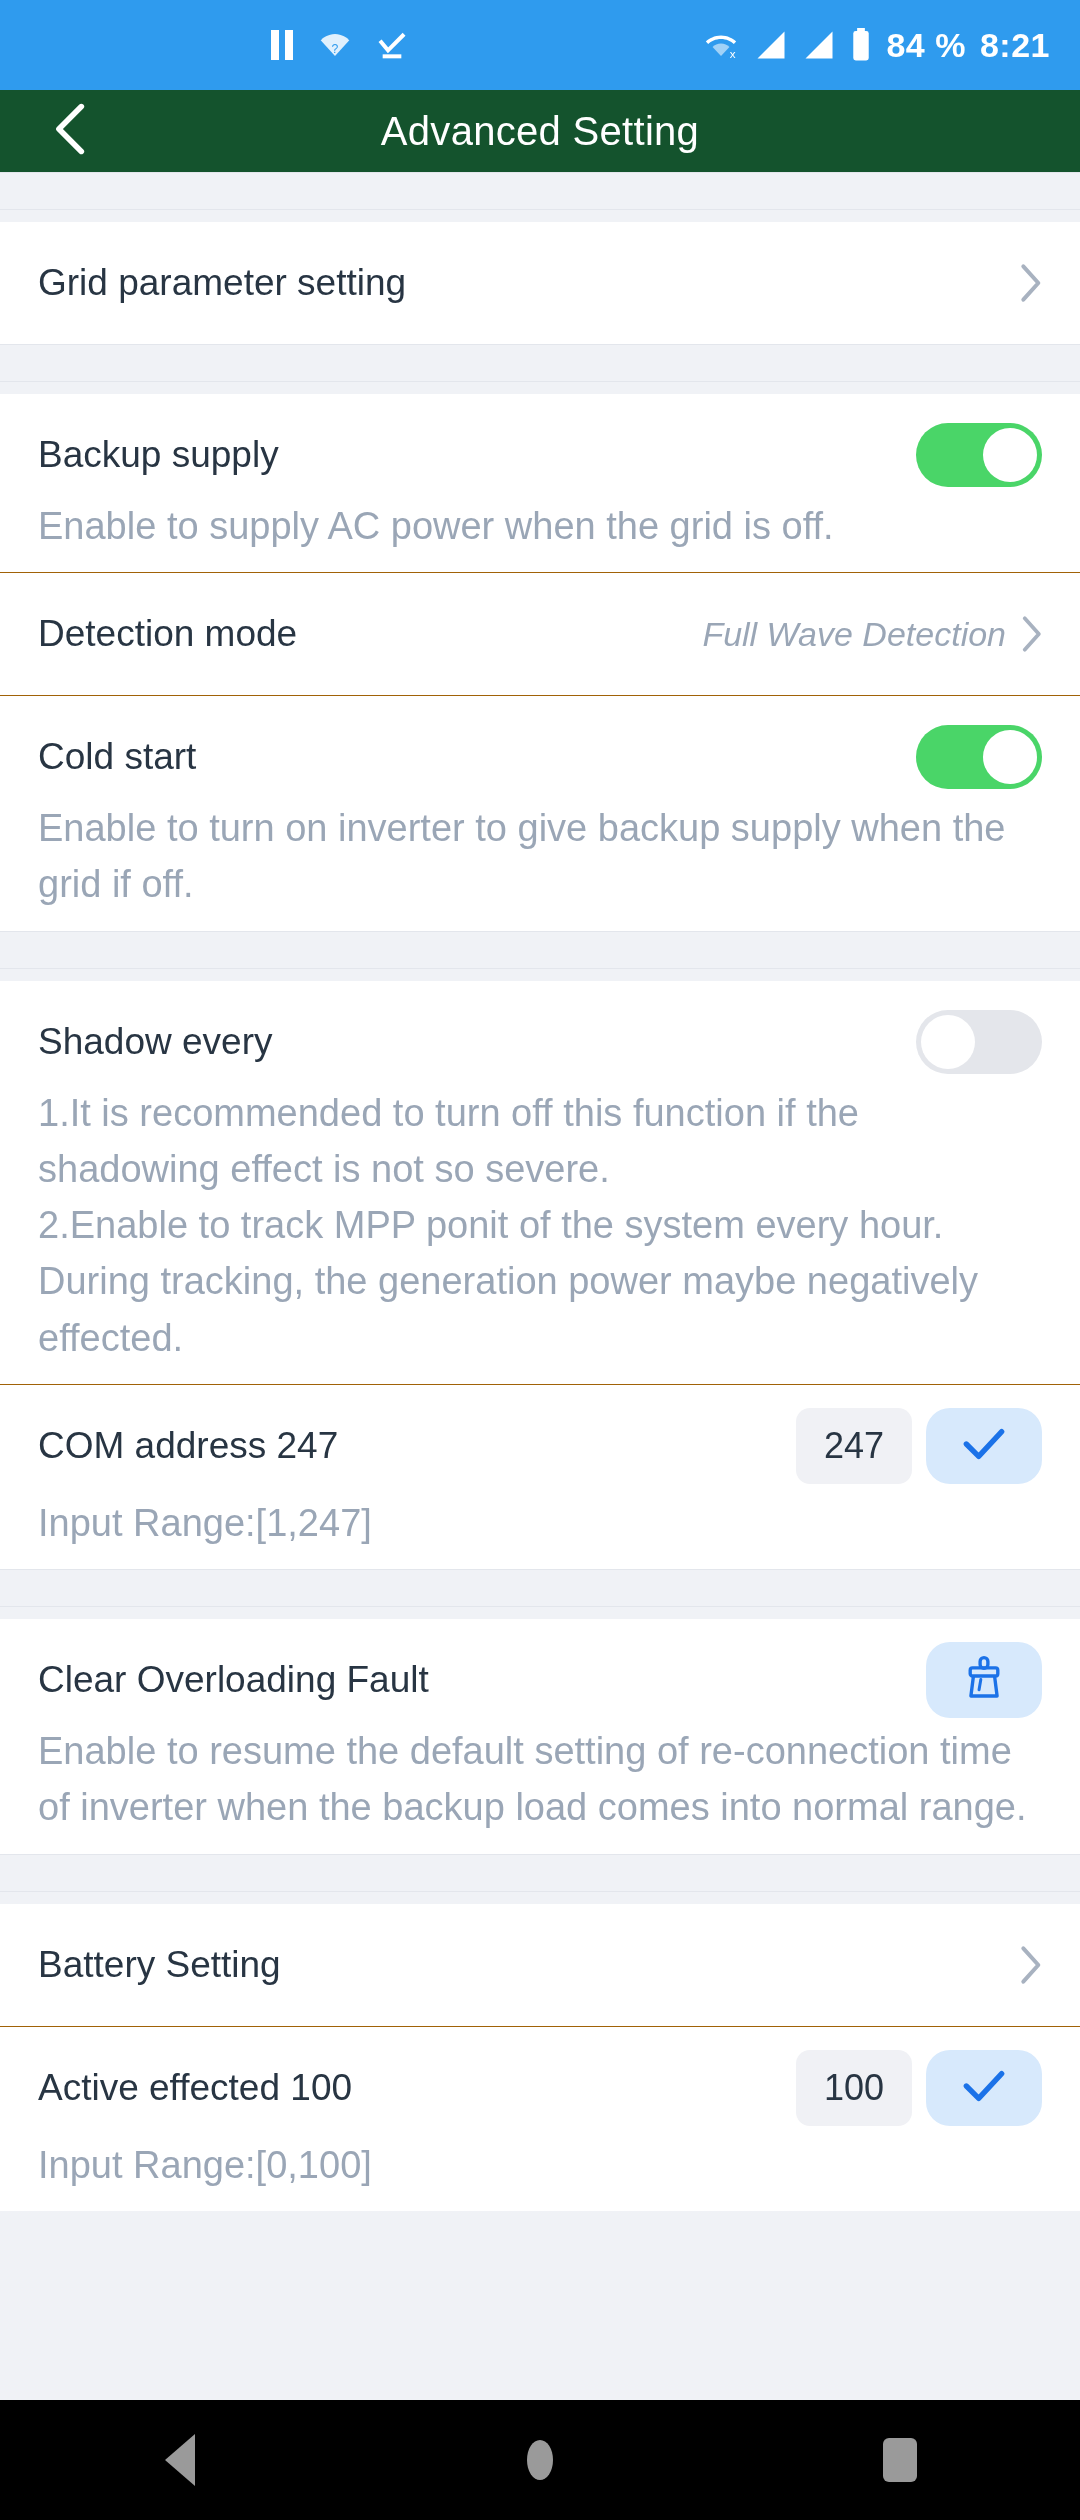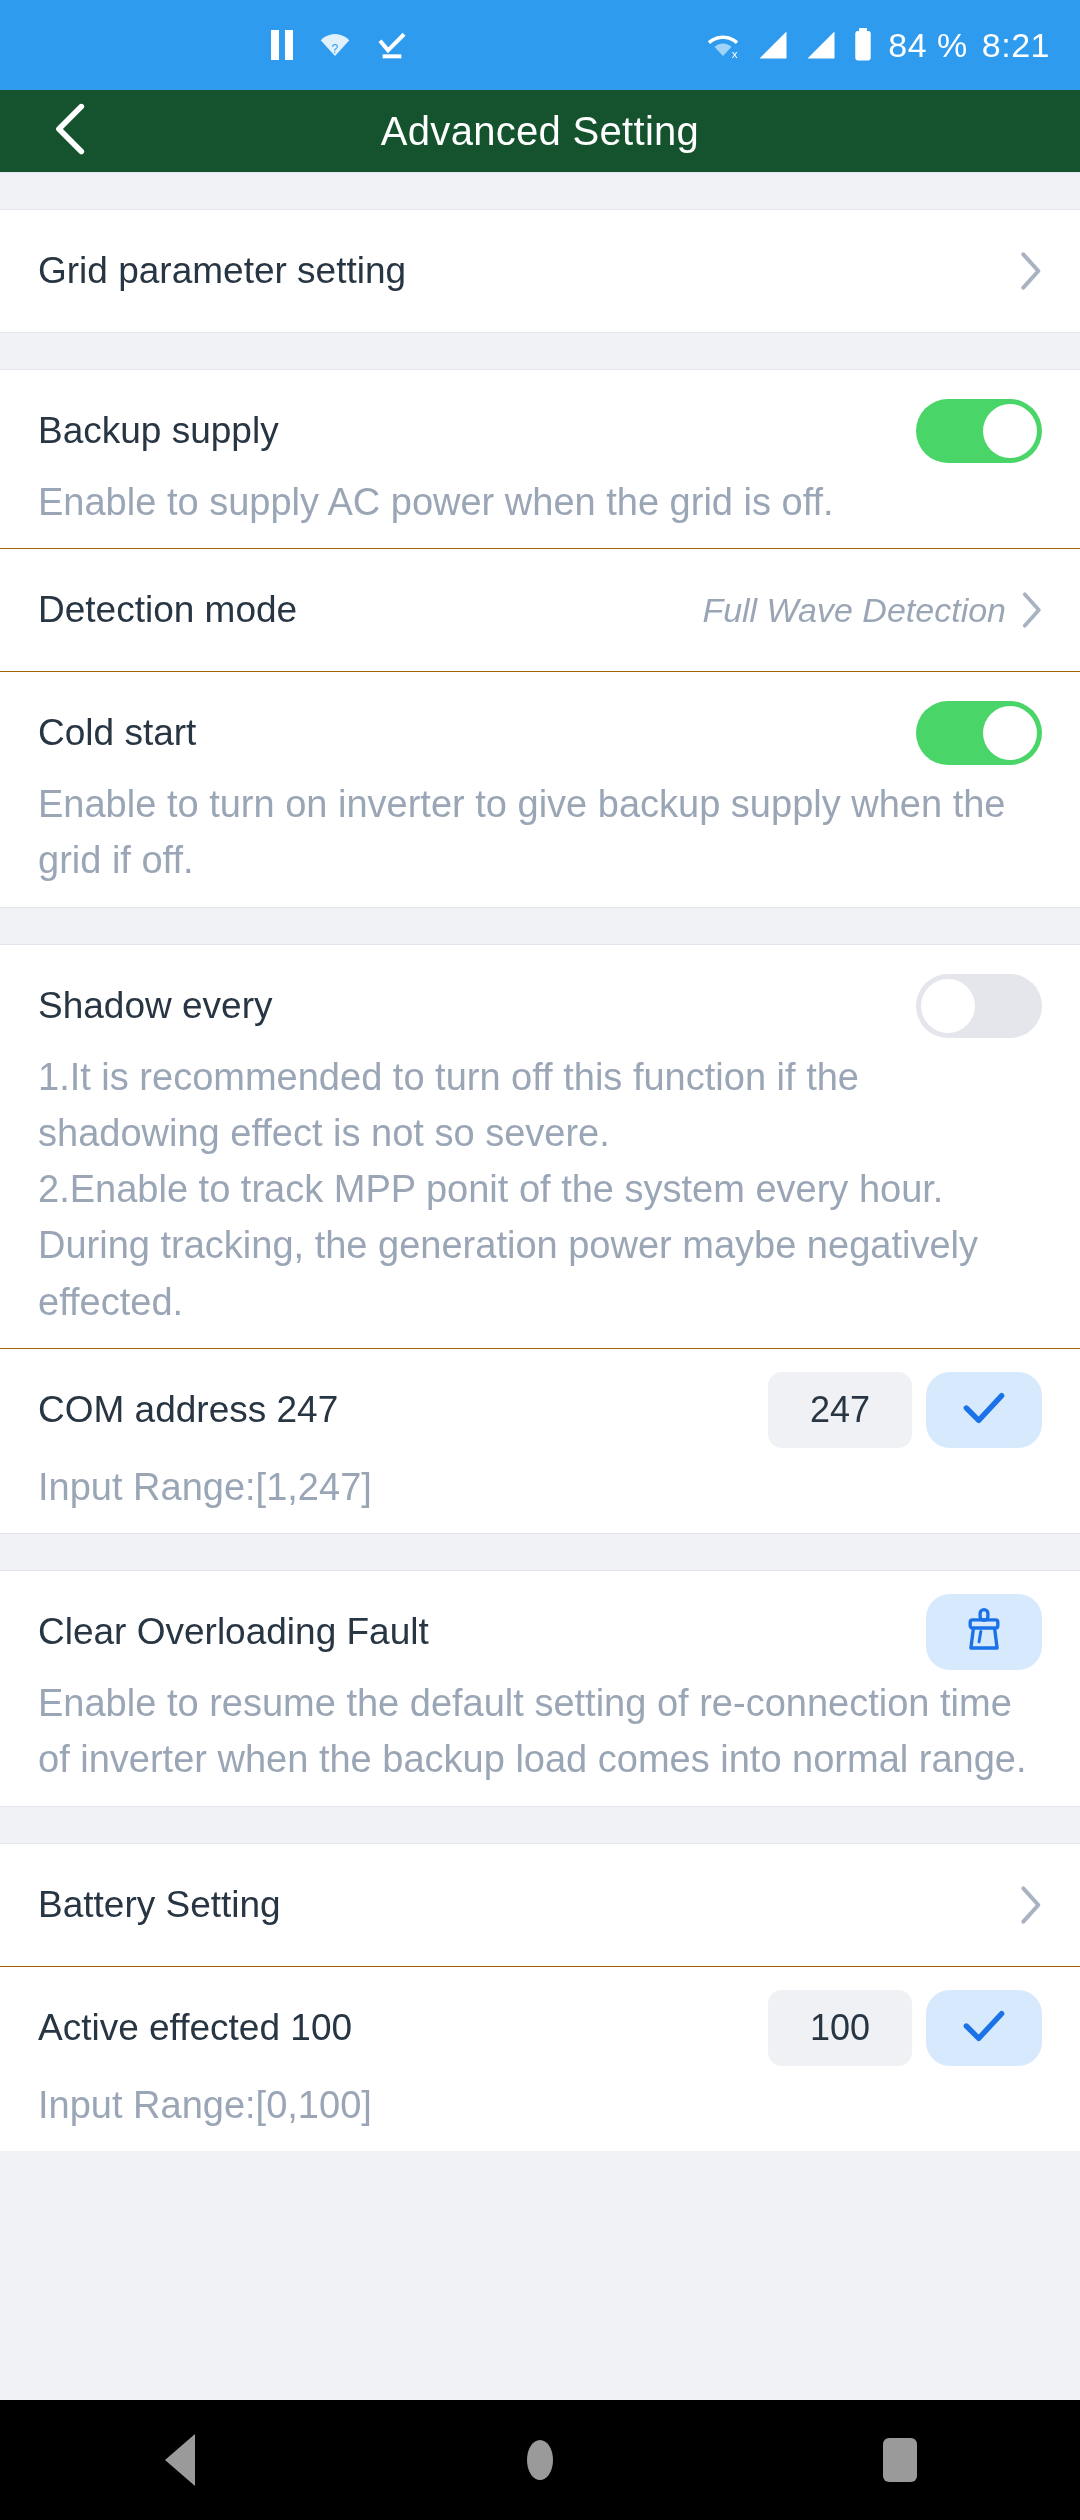--- a/index.html
+++ b/index.html
@@ -20,21 +20,21 @@
   .sb-left {
     position:absolute; left:270px; top:0; height:90px;
     display:flex; align-items:center; gap:24px;
   }
   .sb-right {
     position:absolute; right:30px; top:0; height:90px;
     display:flex; align-items:center; gap:14px;
   }
   .sb-icon { display:flex; align-items:center; justify-content:center; }
   .sb-text {
-    color:#ffffff; font-size:34px; font-weight:400; letter-spacing:0.5px;
+    color:#ffffff; font-size:34px; font-weight:700; letter-spacing:0.5px;
     white-space:nowrap;
   }
 
   
   .ic-pause { width:24px; height:30px; position:relative; }
   .ic-pause i { position:absolute; top:0; width:8px; height:30px; background:#fff; }
   .ic-pause i:first-child { left:1px; }
   .ic-pause i:last-child { right:1px; }
 
   
@@ -50,21 +50,21 @@
   .appbar-title {
     width:100%; text-align:center; color:#ffffff;
     font-size:40px; font-weight:400; letter-spacing:0.3px;
   }
 
   
   .gap {
     height:38px; background:#f0f2f6;
     border-top:1px solid #e3e6ec; border-bottom:1px solid #e3e6ec;
   }
-  .card { background:#404040; }
+  .card { background:#404040;margin-top:12px; }
   .row {
     position:relative; background:#ffffff;
     padding:0 38px;
   }
   .row-divider { border-top:1px solid #a16207; }
 
   .row-main {
     min-height:78px;
     display:flex; align-items:center; justify-content:space-between;
     gap:16px;
@@ -98,21 +98,21 @@
   .toggle.off { background:#e4e6eb; }
   .toggle .knob {
     position:absolute; top:5px; width:54px; height:54px;
     border-radius:50%; background:#ffffff;
   }
   .toggle.on  .knob { right:5px; }
   .toggle.off .knob { left:5px; }
 
   
   .num-field {
-    width:144px; height:76px; border-radius:14px;
+    width:116px; height:76px; border-radius:14px;
     background:#f0f1f5; color:#283543;
     font-size:36px; font-family:"Liberation Sans", sans-serif;
     text-align:center; border:none; outline:none;
   }
   .confirm-btn {
     width:116px; height:76px; border-radius:24px;
     background:#d7e9fc; display:flex; align-items:center; justify-content:center;
     cursor:pointer; flex:0 0 auto;
   }
   .action-btn {

